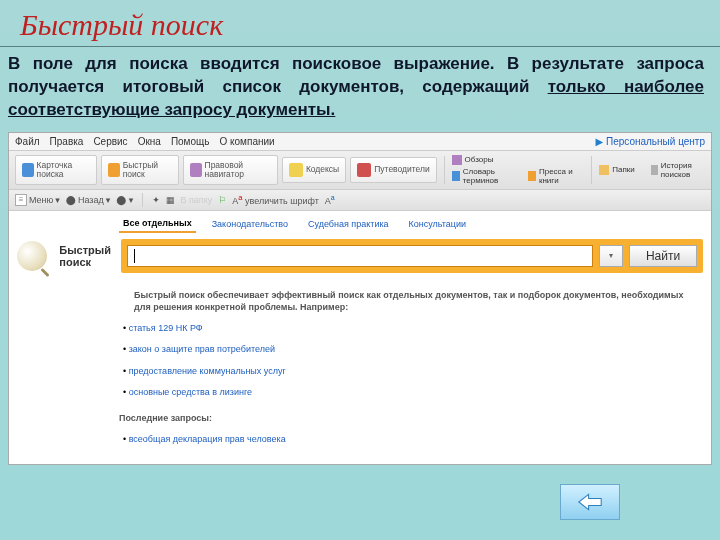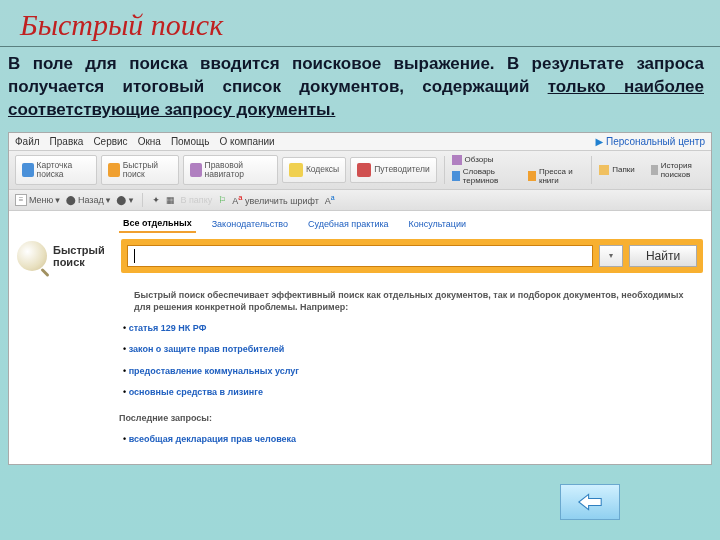--- a/index.html
+++ b/index.html
@@ -80,40 +80,40 @@
   .toolbar2 .mini { display:flex;align-items:center;gap:2px; }
   .toolbar2 .mini .sq { width:12px;height:12px;border:1px solid #aaa;background:#fff;display:flex;align-items:center;justify-content:center;font-size:8px;color:#888;}
   .content { padding: 0; }
   .tabs-row { display:flex; align-items:center; gap:12px; padding:4px 8px 0 110px; font-size:9px; }
   .tabs-row .tab { color:#2060c0; cursor:pointer; padding:3px 4px; }
   .tabs-row .tab.active { font-weight:bold; color:#000; border-bottom:2px solid #f0a030; }
   .search-area {
     display:flex; align-items:center; gap:10px;
     padding: 6px 8px;
   }
-  .search-label { display:flex; align-items:center; gap:6px; width:94px; }
+  .search-label { display:flex; align-items:center; gap:6px; width:94px;justify-content:space-between; }
   .search-label .mag {
     width:30px;height:30px;border-radius:50%;
     background: radial-gradient(circle at 35% 35%, #fff, #e8e0c0 60%, #d0c090);
     position:relative;
   }
   .search-label .mag::after{
     content:""; position:absolute; right:-3px; bottom:-3px; width:10px;height:3px;
     background:#a09060; transform:rotate(45deg); border-radius:2px;
   }
   .search-label .txt { font-size:11px; font-weight:bold; color:#333; line-height:1.1; }
   .search-box-wrap { flex:1; background:#f8b030; padding:6px; display:flex; gap:6px; align-items:center; border-radius:2px; }
   .search-box { flex:1; height:22px; background:#fff; border:1px solid #cc8010; padding:2px 4px; display:flex;align-items:center; font-size:10px; color:#333;}
   .search-box .cursor{ width:1px;height:14px;background:#000;margin-left:2px;}
   .dd { width:24px;height:22px;background:linear-gradient(#fff,#e8e8e8);border:1px solid #aaa;display:flex;align-items:center;justify-content:center;font-size:8px;color:#666;}
   .find-btn { width:68px;height:22px;background:linear-gradient(#fff,#e0e0e0);border:1px solid #aaa;font-size:12px;color:#333;display:flex;align-items:center;justify-content:center;}
   .body { padding:10px 12px 10px 110px; font-size:9px; color:#333; }
   .body p { margin:0 0 8px 0; line-height:1.4; }
   .body .intro { font-weight:bold; color:#555;margin-left:15px; }
-  .body .example { color:#2060c0; margin-left:4px;font-weight:bold; }
+  .body .example { color:#2060c0; margin-left:4px; }
   .body .bullet::before{content:"• "; color:#000;}
   .body .section { font-weight:bold; color:#555; margin-top:14px;}
   .nav-arrow {
     position:absolute; right:100px; bottom:20px;
     width:60px;height:36px;
     background:linear-gradient(#d0f0ff,#90d0f0);
     border:1px solid #6aa8ce;
     display:flex;align-items:center;justify-content:center;
   }
   .nav-arrow svg{width:28px;height:24px;}

